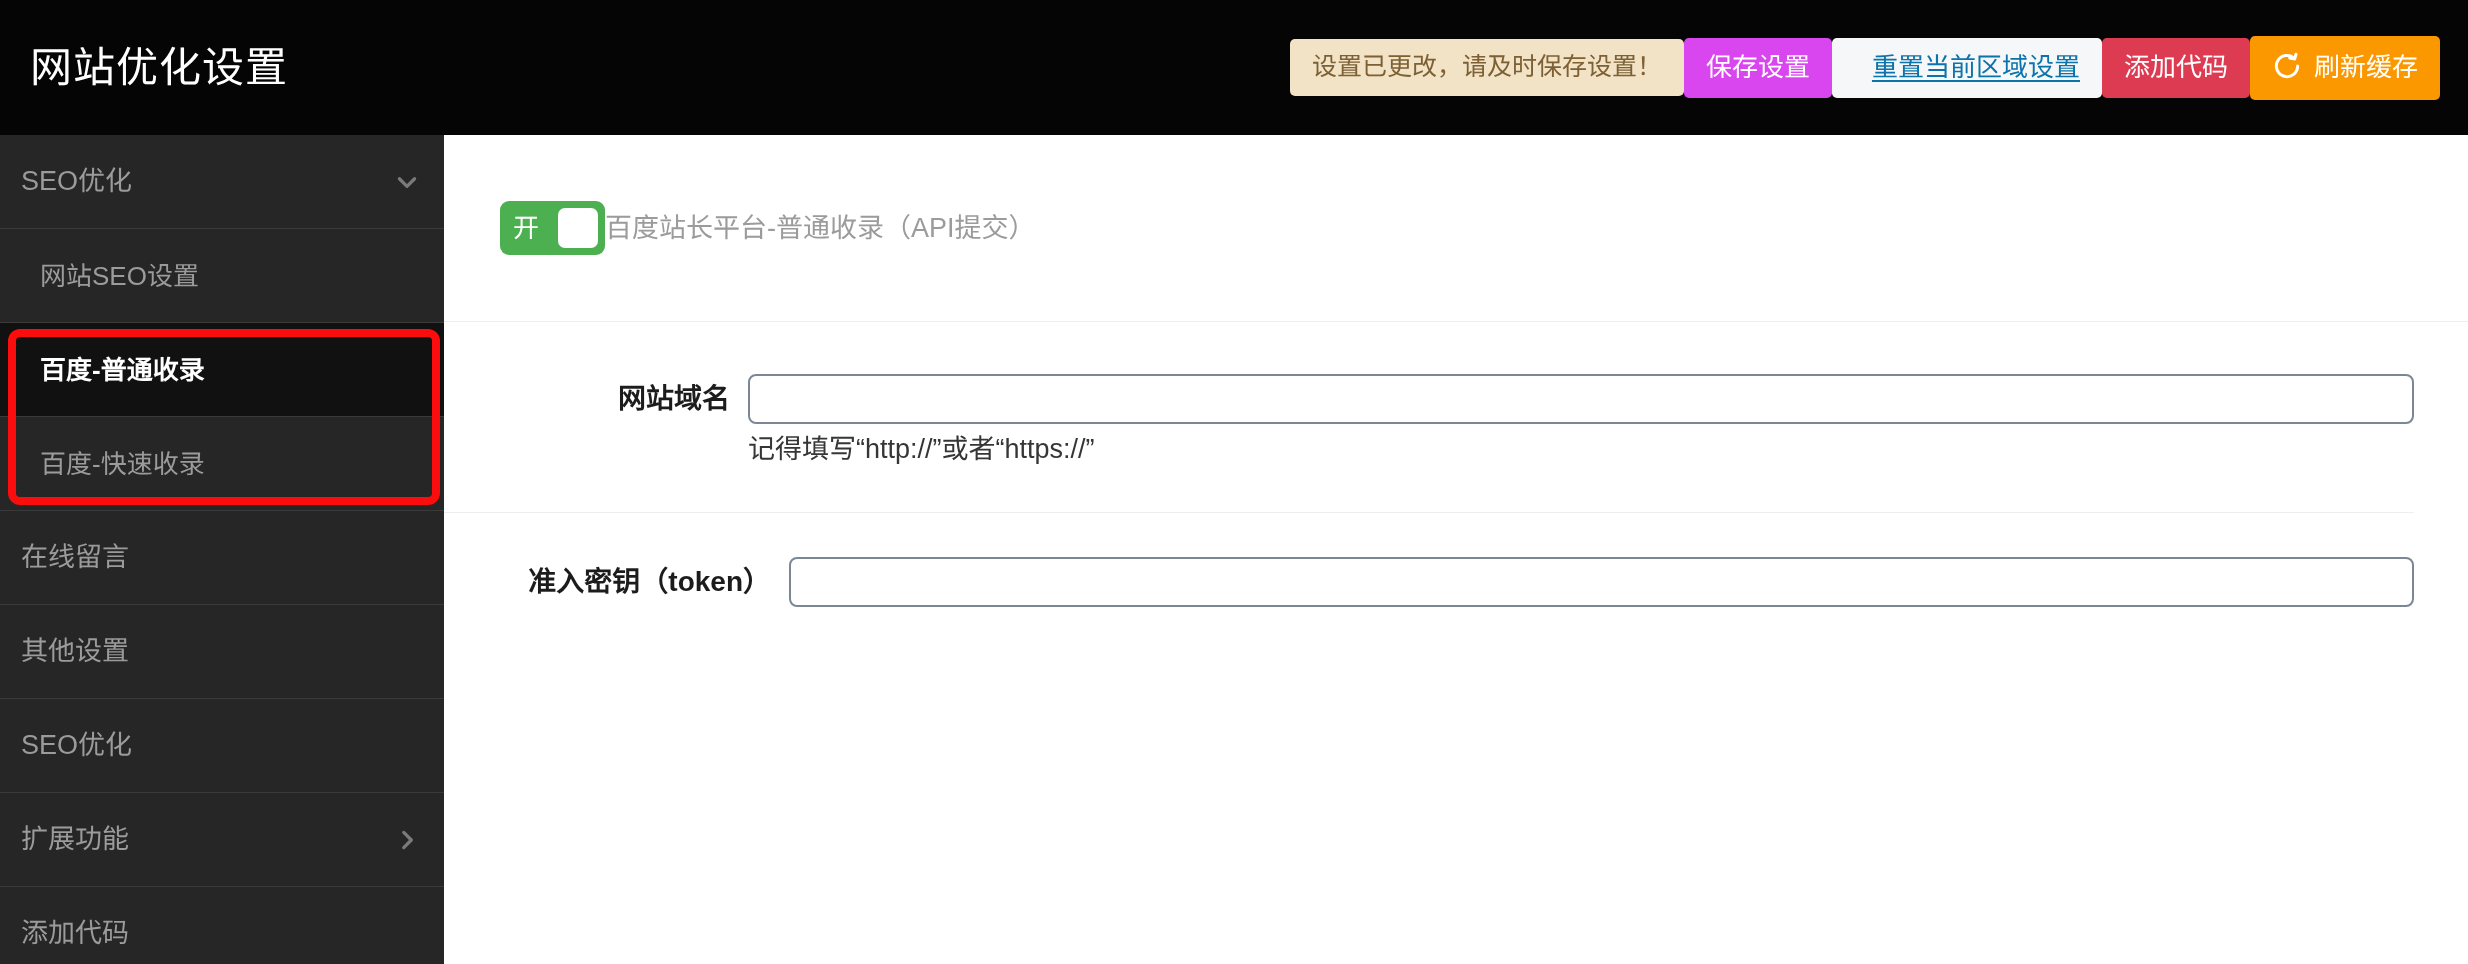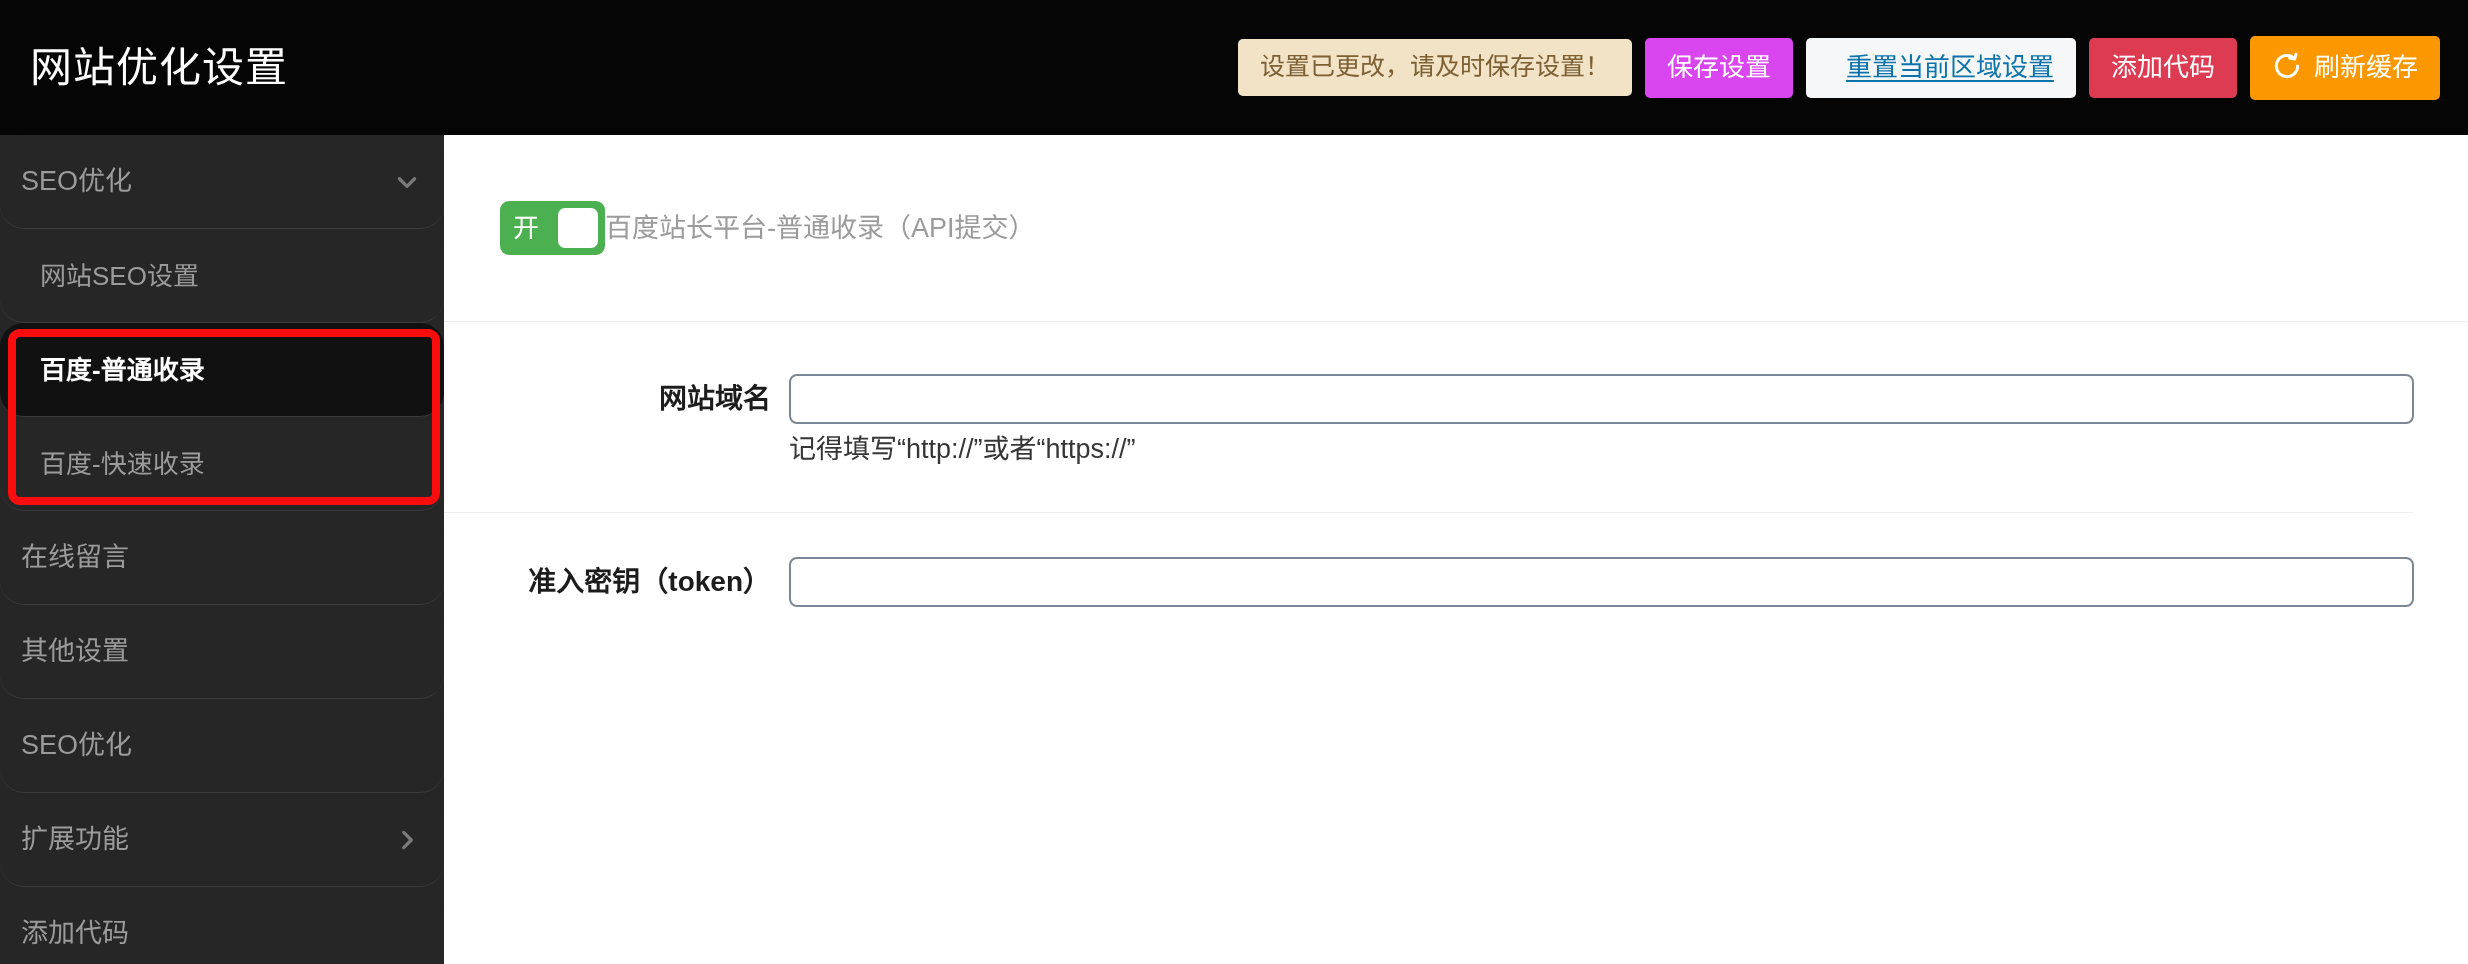--- a/index.html
+++ b/index.html
@@ -39,21 +39,20 @@
     font-size: 42px;
     font-weight: 400;
     letter-spacing: 1px;
     line-height: 1;
     white-space: nowrap;
   }
 
   .topbar-actions {
     display: flex;
     align-items: center;
-    gap: 13px;
   }
 
   .notice-badge {
     background: #f2e3c6;
     color: #7d6034;
     font-size: 25px;
     padding: 15px 22px 17px;
     border-radius: 5px;
     white-space: nowrap;
     line-height: 1;
@@ -103,21 +102,20 @@
     display: flex;
     align-items: center;
     padding: 0 24px 0 21px;
     color: #9b9b9b;
     font-size: 27px;
     line-height: 1;
     border-bottom: 1px solid #3a3a3a;
     cursor: pointer;
     background: #262626;
     white-space: nowrap;
-    border-radius: 24px;
   }
 
   .nav-item .label { flex: 1; }
 
   .nav-item.group  { background: #262626; }
   .nav-item.sub    { padding-left: 40px; font-size: 26px; }
 
   .nav-item.active {
     background: #111111;
     color: #ffffff;
@@ -211,21 +209,21 @@
     padding: 0 54px 0 0;
   }
 
   .field-row {
     display: flex;
     align-items: flex-start;
     padding-top: 52px;
   }
 
   .field-label {
-    width: 345px;
+    width: 304px;
     flex: none;
     text-align: right;
     padding-right: 18px;
     color: #1c1c1c;
     font-size: 28px;
     font-weight: bold;
     line-height: 50px;
     white-space: nowrap;
   }
 

